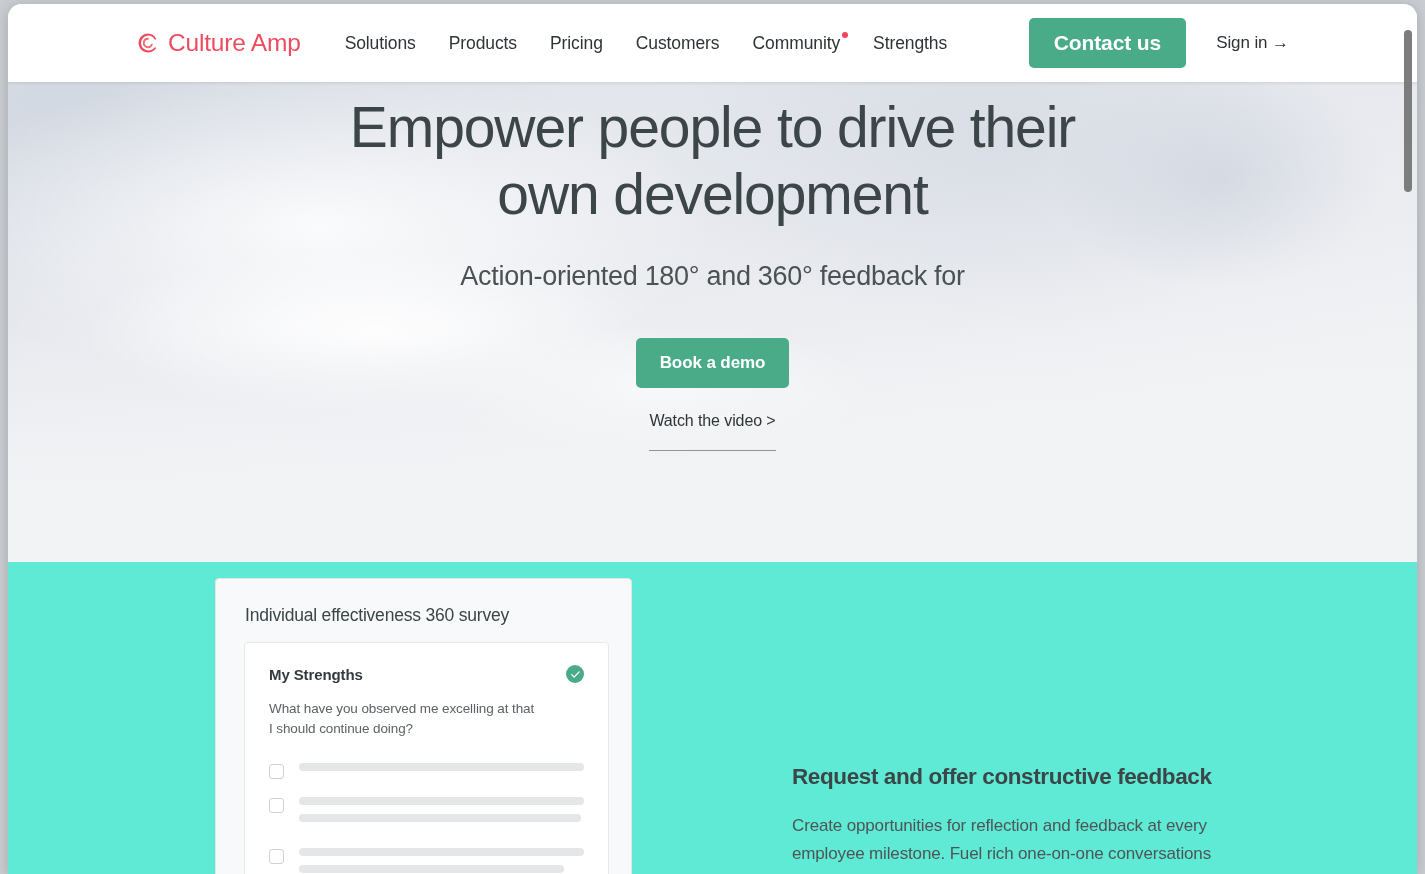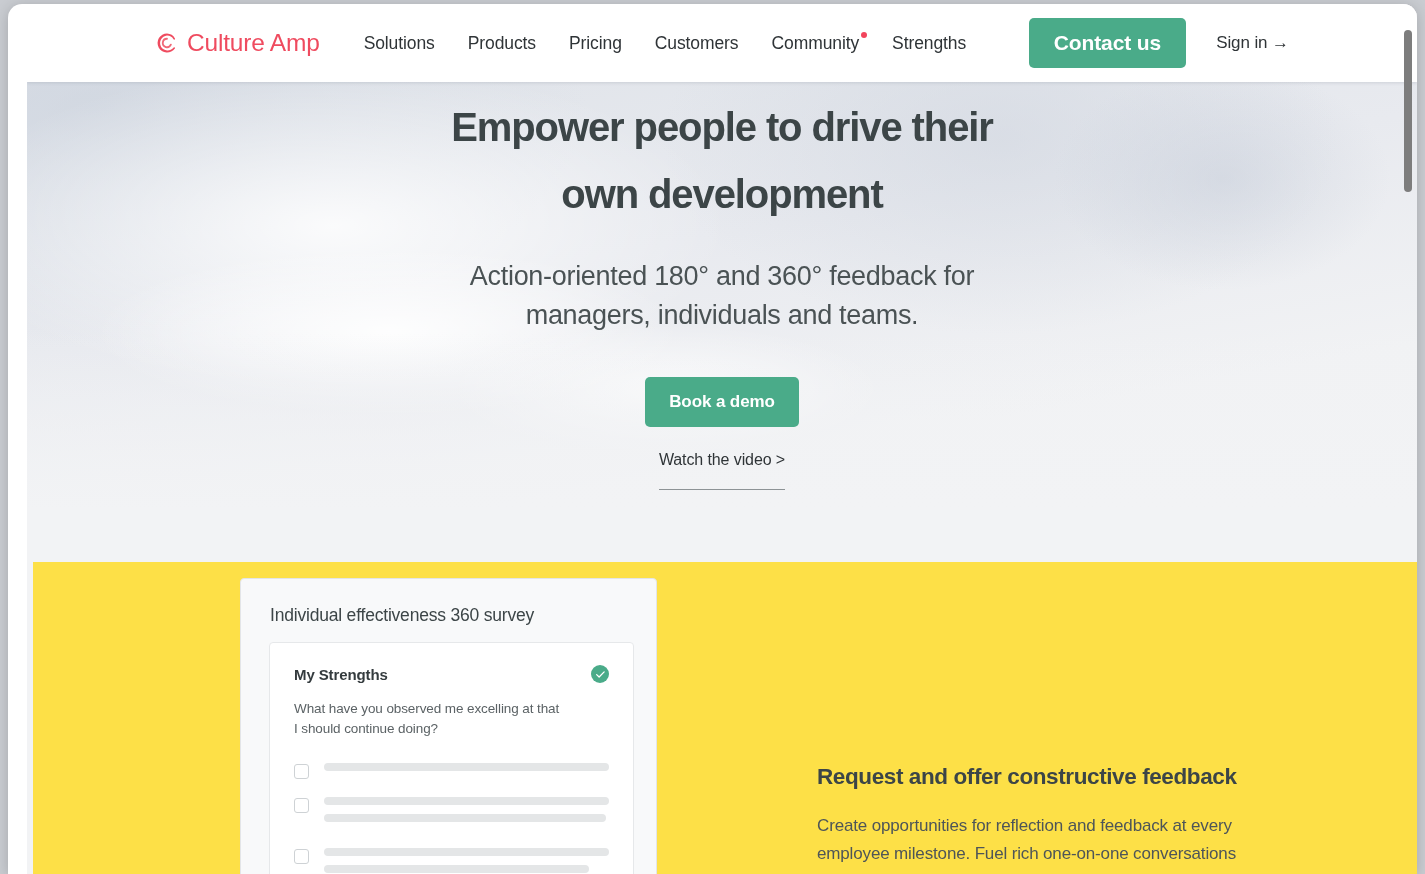--- a/index.html
+++ b/index.html
@@ -24,21 +24,20 @@
     overflow: hidden;
     background: #ffffff;
     box-shadow: 0 2px 14px rgba(0,0,0,0.18);
   }
 
   .viewport {
     position: absolute;
     inset: 0;
     overflow: hidden;
     background: #f2f3f5;
-    margin-left: 19px;
   }
 
   
   .nav {
     position: absolute;
     left: 0; top: 0;
     width: 100%;
     height: 78px;
     background: #ffffff;
     display: flex;
@@ -148,24 +147,24 @@
   }
 
   .hero-inner {
     position: relative;
     z-index: 3;
     text-align: center;
     padding-top: 12px;
   }
 
   .hero-title {
-    font-size: 40px;
+    font-size: 57px;
     line-height: 67px;
     color: #3c4547;
-    font-weight: 700;
+    font-weight: 400;
     letter-spacing: -1.1px;
     max-width: 800px;
     margin: 0 auto;
   }
   .hero-sub {
     margin-top: 29px;
     font-size: 27px;
     line-height: 39px;
     color: #4a5254;
     font-weight: 400;
@@ -193,24 +192,24 @@
     color: #2f3437;
     border-bottom: 1.5px solid #8d9396;
     padding-bottom: 20px;
     cursor: pointer;
     letter-spacing: -0.1px;
   }
 
   
   .feature {
     position: absolute;
-    left: 6px; top: 558px;
+    left: 0; top: 558px;
     width: 100%;
     bottom: 0;
-    background: #fde047;
+    background: #5eead4;
   }
 
   .survey-card {
     position: absolute;
     left: 207px;
     top: 16px;
     width: 417px;
     height: 340px;
     background: #f8f9fa;
     border: 1px solid #e3e5e8;
@@ -368,21 +367,20 @@
     <section class="hero">
       <div class="hero-wash"></div>
 
       <div class="hero-inner">
         <h1 class="hero-title">
           <span>Empower people to drive their</span><br>
           <span>own development</span>
         </h1>
         <p class="hero-sub">
           <span>Action-oriented 180° and 360° feedback for</span><br>
-          <span>managers, individuals and teams.</span>
         </p>
         <div>
           <button class="btn-demo">Book a demo</button>
         </div>
         <div>
           <span class="watch-link">Watch the video &gt;</span>
         </div>
       </div>
 
       <div class="hero-fade"></div>

